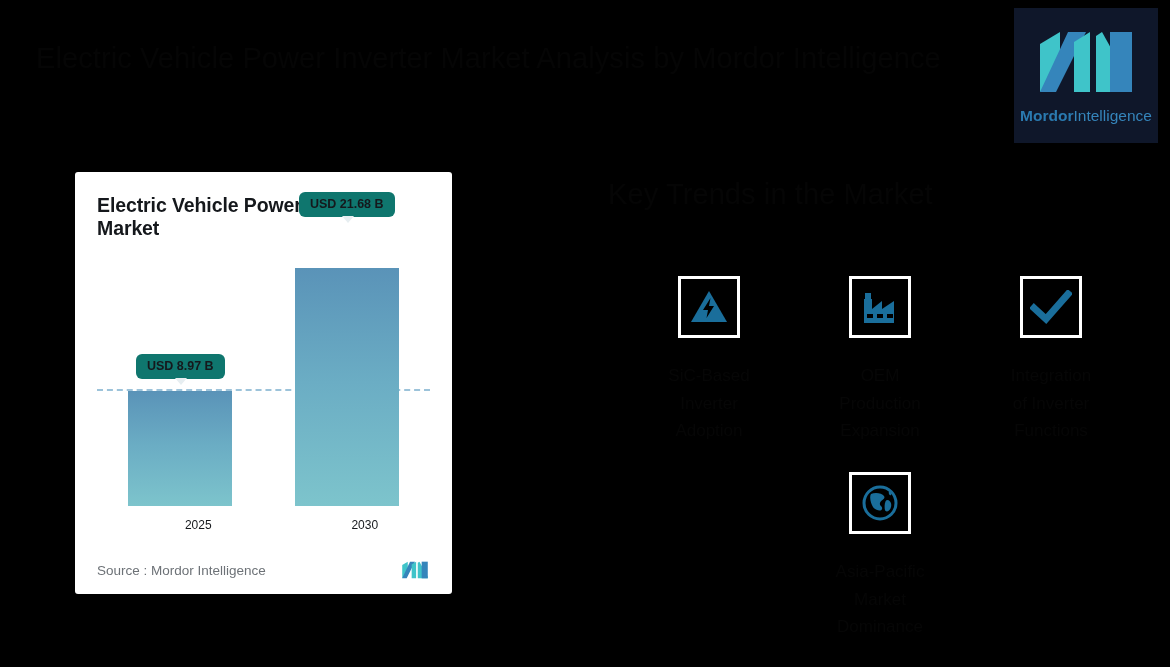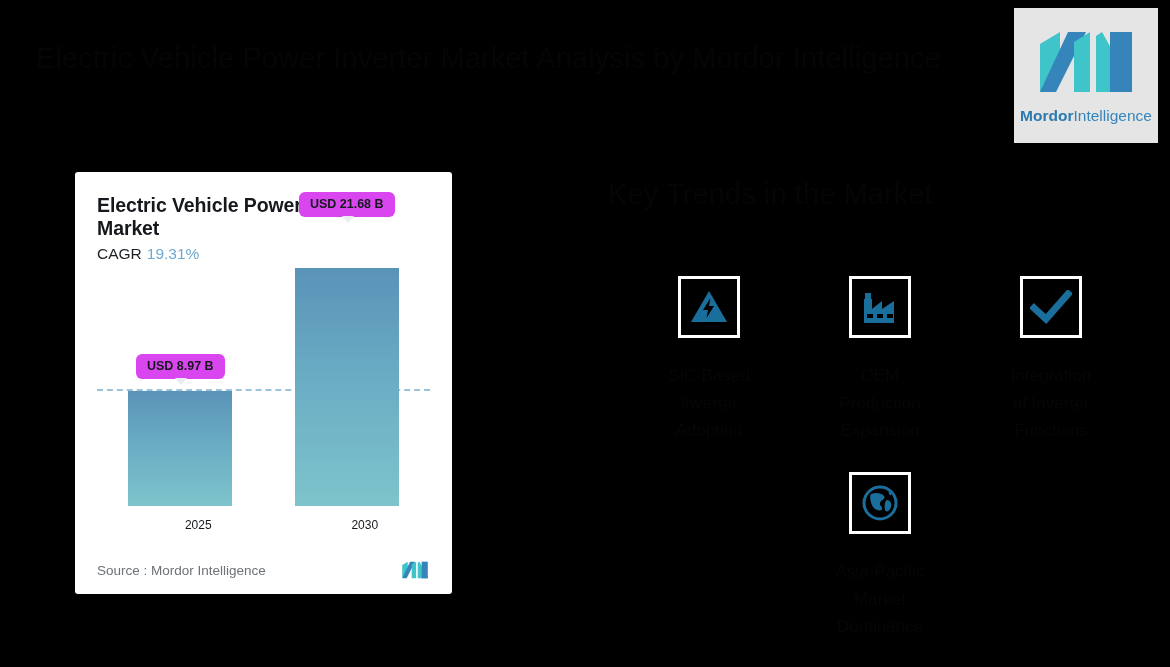--- a/index.html
+++ b/index.html
@@ -28,21 +28,21 @@
     color: #050505;
     letter-spacing: .1px;
   }
 
   .brand-logo {
     position: absolute;
     left: 1014px;
     top: 8px;
     width: 144px;
     height: 135px;
-    background: #e5e5e5;
+    background: #0f172a;
     display: flex;
     flex-direction: column;
     align-items: center;
     justify-content: center;
   }
   .brand-mark {
     width: 104px;
     height: 72px;
     display: block;
   }
@@ -114,21 +114,21 @@
     width: 108px;
     display: flex;
     flex-direction: column;
     align-items: center;
     justify-content: flex-end;
     height: 100%;
     position: relative;
   }
   .bar-callout {
     position: absolute;
-    background: #d946ef;
+    background: #0f766e;
     color: #15181c;
     font-size: 12.5px;
     font-weight: 700;
     padding: 5px 11px 6px 11px;
     border-radius: 6px;
     white-space: nowrap;
     z-index: 3;
   }
   .bar-callout::after {
     content: "";
@@ -225,23 +225,20 @@
     <polygon points="62,66 62,10 68,6 98,60 98,66" fill="#3fc4c9"></polygon>
     <polygon points="70,6 88,6 88,66 70,66" fill="#3585bb" opacity="0"></polygon>
     <polygon points="76,66 76,6 98,6 98,66" fill="#3585bb"></polygon>
   </svg>
   <div class="brand-word"><span>Mordor</span><span class="light">Intelligence</span></div>
 </div>
 
 <div class="chart-card">
 
   <div class="chart-title">Electric Vehicle Power Inverter Market</div>
-  <div class="chart-cagr-row">
-    <span>CAGR</span><span class="chart-cagr-value">19.31%</span>
-  </div>
 
   <div class="plot">
     <div class="baseline-dashed" style="bottom: 145px; border-top-color: rgb(156, 195, 218);"></div>
     <div class="bars" id="bar-series">
         <div class="bar-col">
           <div class="bar-callout" style="bottom: 127px;">USD 8.97 B</div>
           <div class="bar-rect" style="height: 115px;"></div>
           <div class="bar-label">2025</div>
         </div>
         <div class="bar-col">

